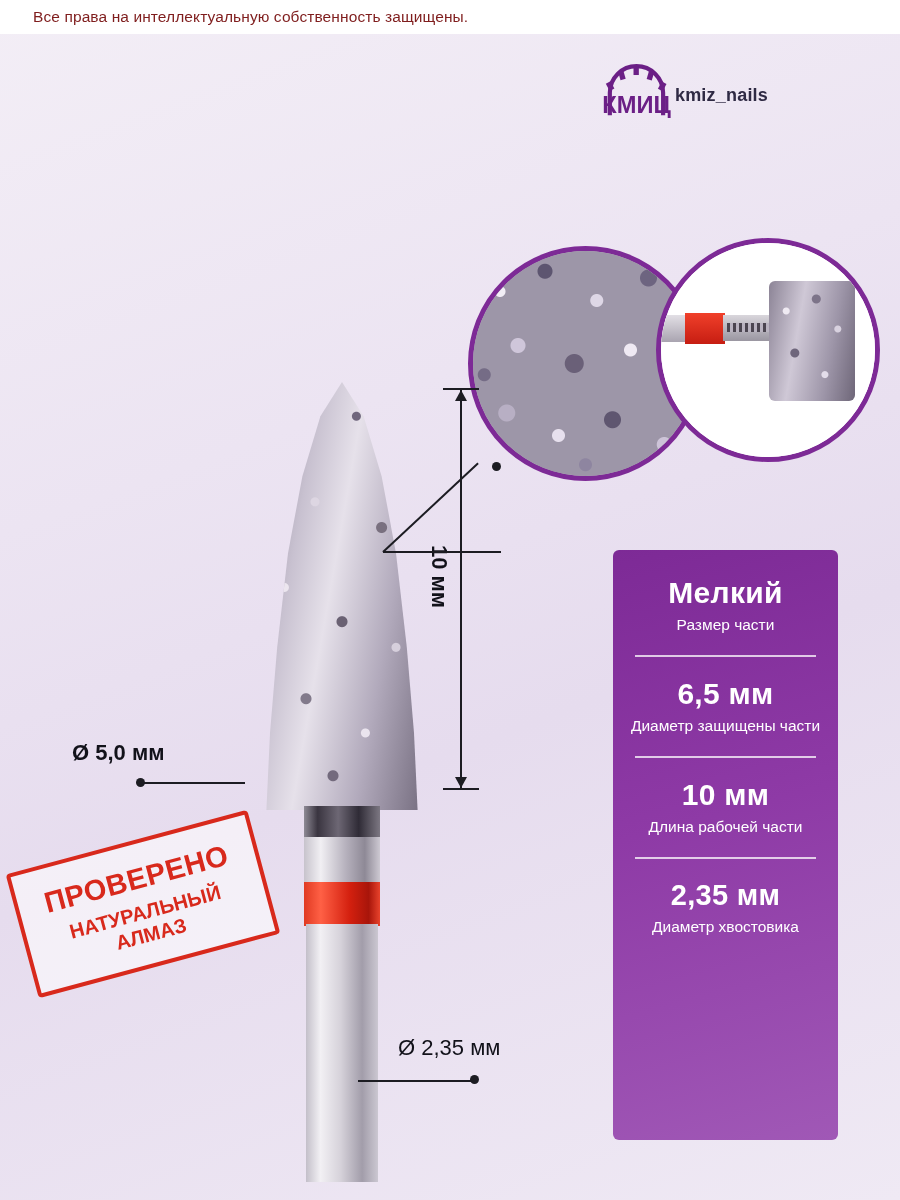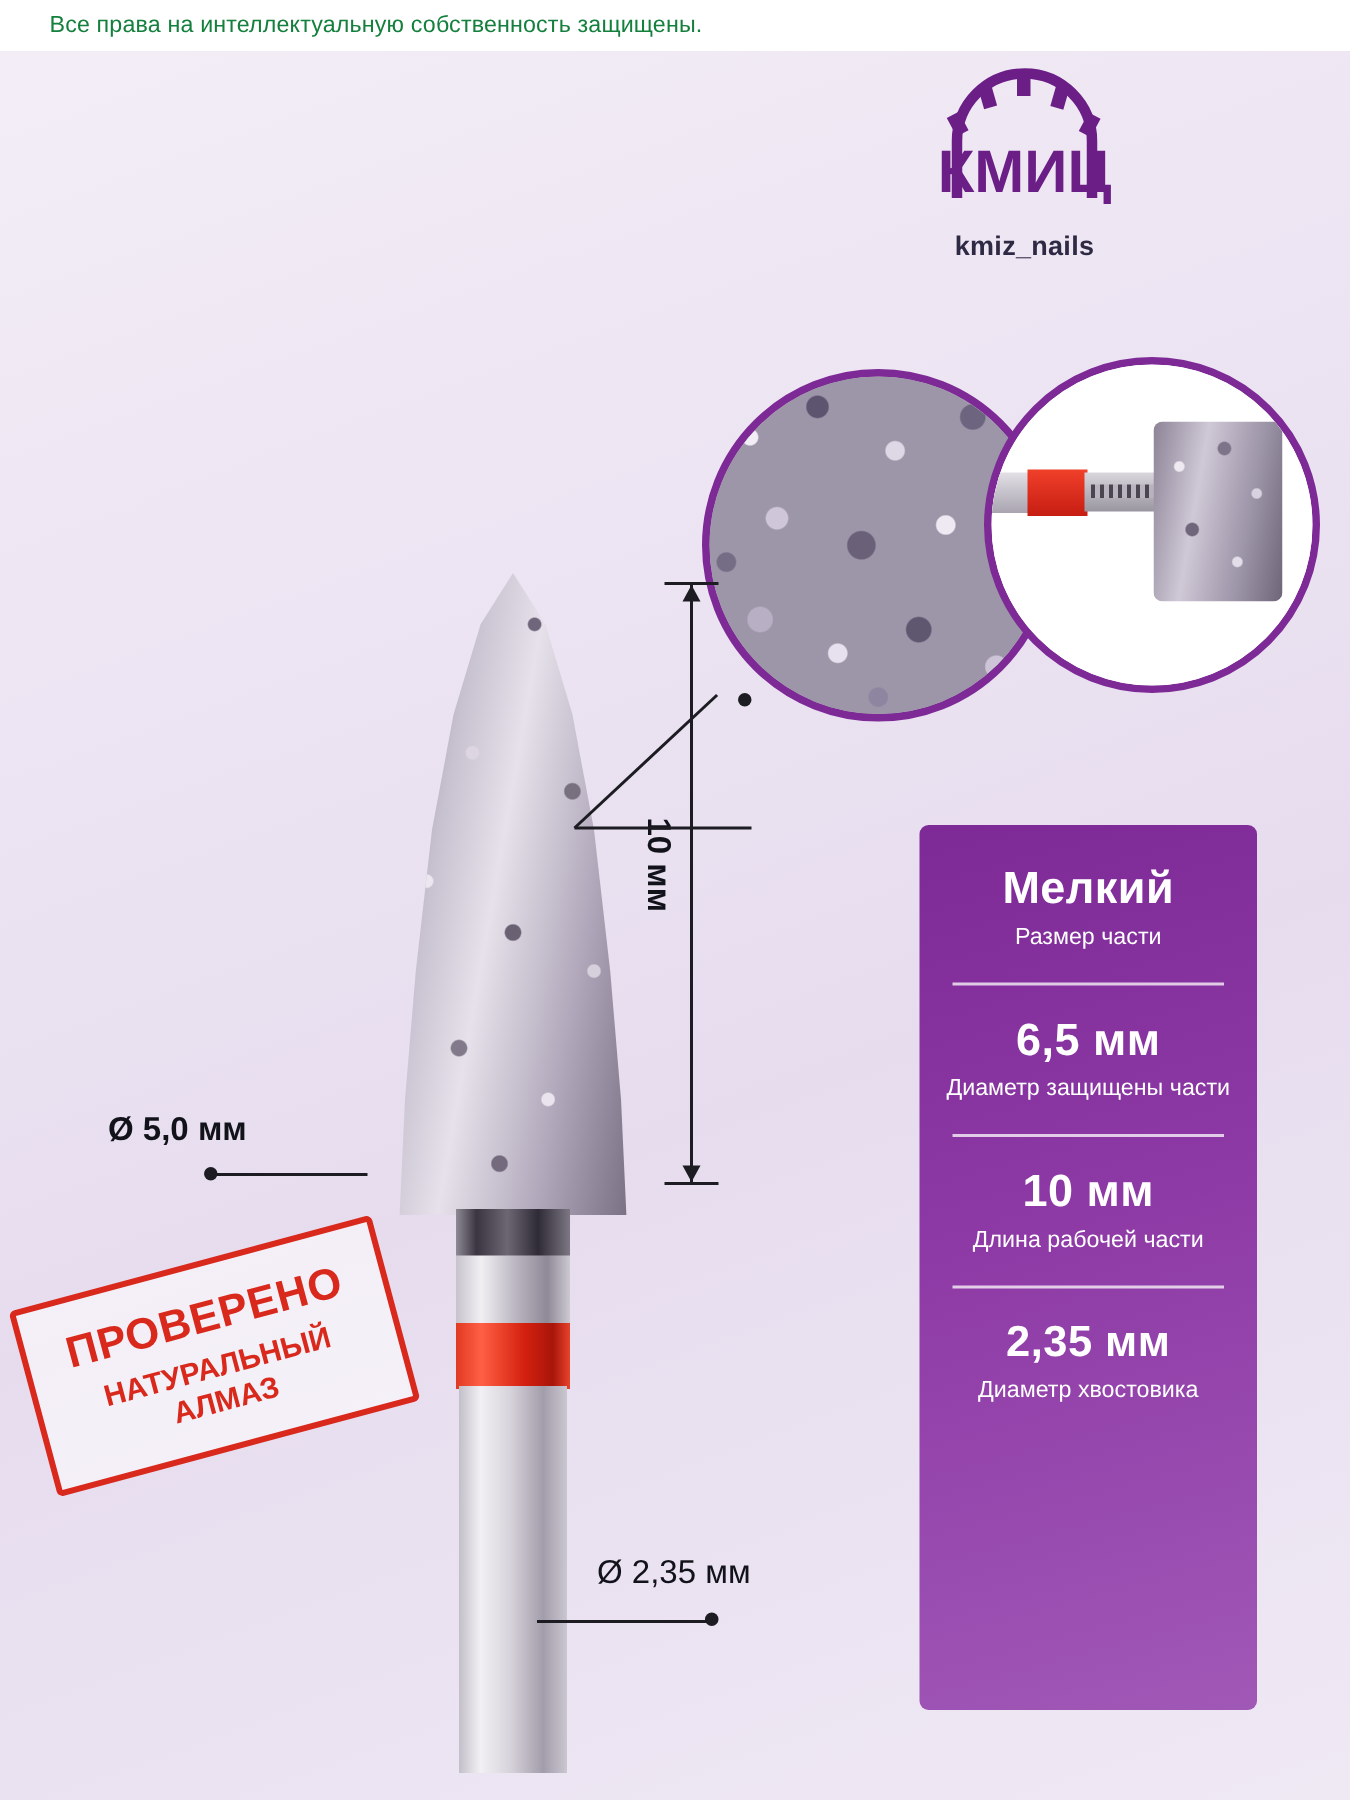--- a/index.html
+++ b/index.html
@@ -14,27 +14,27 @@
     background: linear-gradient(160deg, #f3eef6 0%, #ece4f2 35%, #e6dcee 60%, #efe9f4 100%);
     overflow: hidden;
   }
   
   .topbar {
     position: absolute; top: 0; left: 0; width: 900px; height: 34px;
     background: #ffffff;
     display: flex; align-items: center;
   }
   .topbar .copy {
-    font-size: 15.5px; color: #15803d; padding-left: 33px;
+    font-size: 15.5px; color: #7f1d1d; padding-left: 33px;
     letter-spacing: 0.1px;
   }
   
   .brand {
     position: absolute; top: 36px; left: 598px; width: 170px;
-    display: flex; flex-direction: column; align-items: center;
+    display: flex; flex-direction: row; align-items: center;
   }
   .brand .logo-svg { display: block; }
   .brand .brand-name {
     margin-top: 8px;
     font-size: 18px; font-weight: bold; color: #2f2a44; letter-spacing: .2px;
   }
   
   .headline { position: absolute; left: 40px; top: 140px; width: 430px; }
   .headline .kicker {
     font-size: 26px; font-weight: bold; color: #6b1f86; letter-spacing: .3px;

